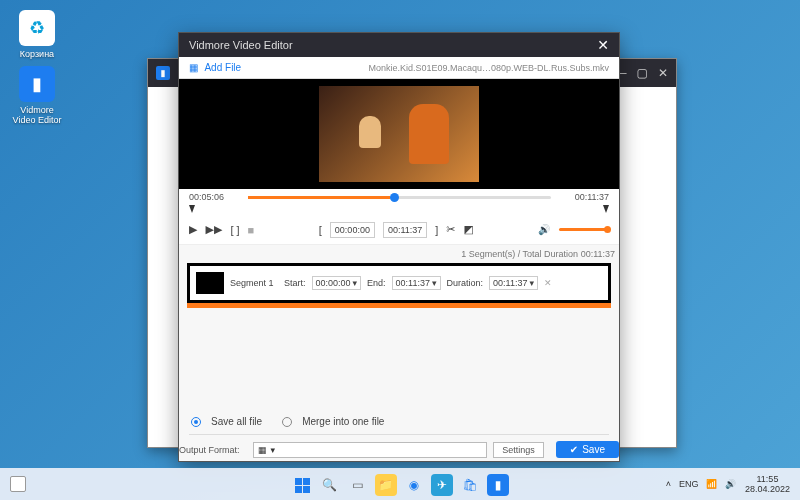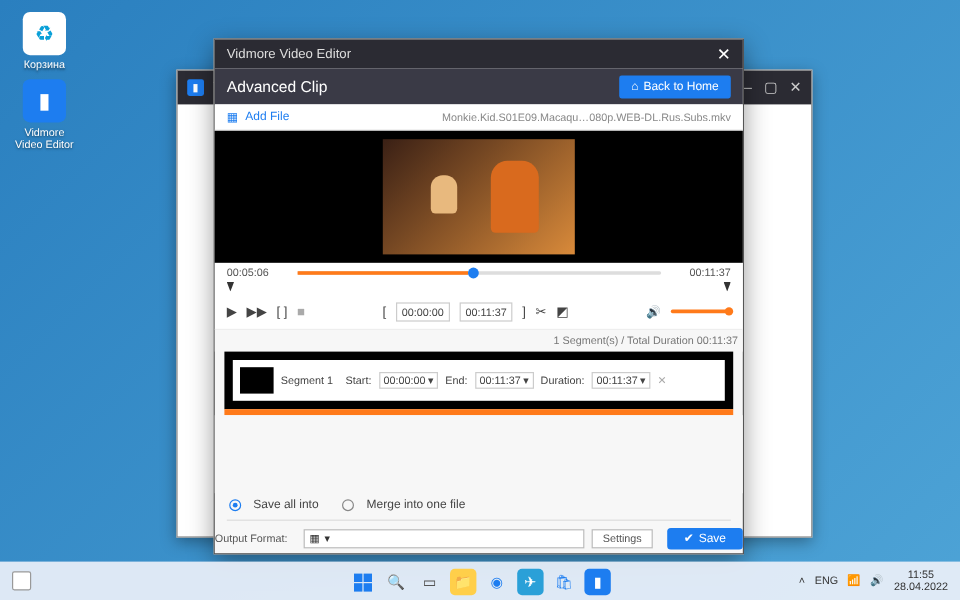--- a/index.html
+++ b/index.html
@@ -43,21 +43,21 @@
   .markers .sp{flex:1;}
   
   .ctrlrow { background:#fff; height:30px; display:flex; align-items:center; padding:0 10px; gap:8px; font-size:10px; color:#444; border-bottom:1px solid #eee;}
   .ctrlrow .pbtn{cursor:pointer;font-size:11px;}
   .ctrlrow .timebox{border:1px solid #ccc;padding:2px 4px;font-size:9px;}
   .ctrlrow .vol{width:50px;height:3px;background:#ff7a1a;border-radius:2px;position:relative;}
   .ctrlrow .vol::after{content:"";position:absolute;right:-2px;top:-2px;width:7px;height:7px;background:#ff7a1a;border-radius:50%;}
   
   .seginfo{text-align:right;font-size:9px;color:#777;padding:4px;background:#f7f7f7;}
   
-  .segrow{background:#fff;margin:0 8px;padding:6px;display:flex;align-items:center;gap:6px;font-size:9px;color:#444;border:7px solid #000000;}
+  .segrow{background:#fff;margin:0 8px;padding:6px;display:flex;align-items:center;gap:6px;font-size:9px;color:#444;border:3px solid #000000;}
   .segrow .thumb{width:28px;height:22px;background:#000;}
   .segrow .segt{width:48px;}
   .segrow .sfield{border:1px solid #ccc;padding:1px 3px;font-size:9px;display:flex;align-items:center;gap:2px;}
   .segbar{height:5px;margin:0 8px;display:flex;}
   .segbar .b{flex:1;background:#ff7a1a;}
   
   .spacer{flex:1;background:#f7f7f7;}
   
   .optrow{display:flex;align-items:center;gap:10px;padding:4px 12px;font-size:10px;color:#444;}
   .optrow .rad{width:10px;height:10px;border-radius:50%;border:1px solid #888;display:inline-block;position:relative;}
@@ -102,27 +102,20 @@
       <span>▢</span>
       <span>✕</span>
     </div>
   </div>
 </div>
 
 <div class="dlg">
   <div class="dlg-title">
     <span>Vidmore Video Editor</span>
     <span class="dlg-close">✕</span>
-  </div>
-  <div class="dlg-head">
-    <span class="dlg-head-t">Advanced Clip</span>
-    <div class="backbtn">
-      <span>⌂</span>
-      <span>Back to Home</span>
-    </div>
   </div>
   <div class="filebar">
     <span style="color:#1d7df0;">▦</span>
     <span>Add File</span>
     <span class="fn">Monkie.Kid.S01E09.Macaqu…080p.WEB-DL.Rus.Subs.mkv</span>
   </div>
   <div class="preview">
     <div class="preview-img"></div>
   </div>
   <div class="timerow">
@@ -176,21 +169,21 @@
     <span style="color:#aaa;">✕</span>
   </div>
   <div class="segbar">
       <div class="b"></div>
     </div>
 
   <div class="spacer"></div>
 
   <div class="optrow">
     <span class="rad on"></span>
-    <span>Save all into</span>
+    <span>Save all file</span>
     <span class="rad" style="margin-left:10px;"></span>
     <span>Merge into one file</span>
   </div>
   <div style="border-top:1px solid #ddd;margin:3px 10px;"></div>
   <div class="outrow">
     <span class="lbl">Output Format:</span>
     <div class="sel">
       <span>▦</span>
       <span>▾</span>
     </div>

